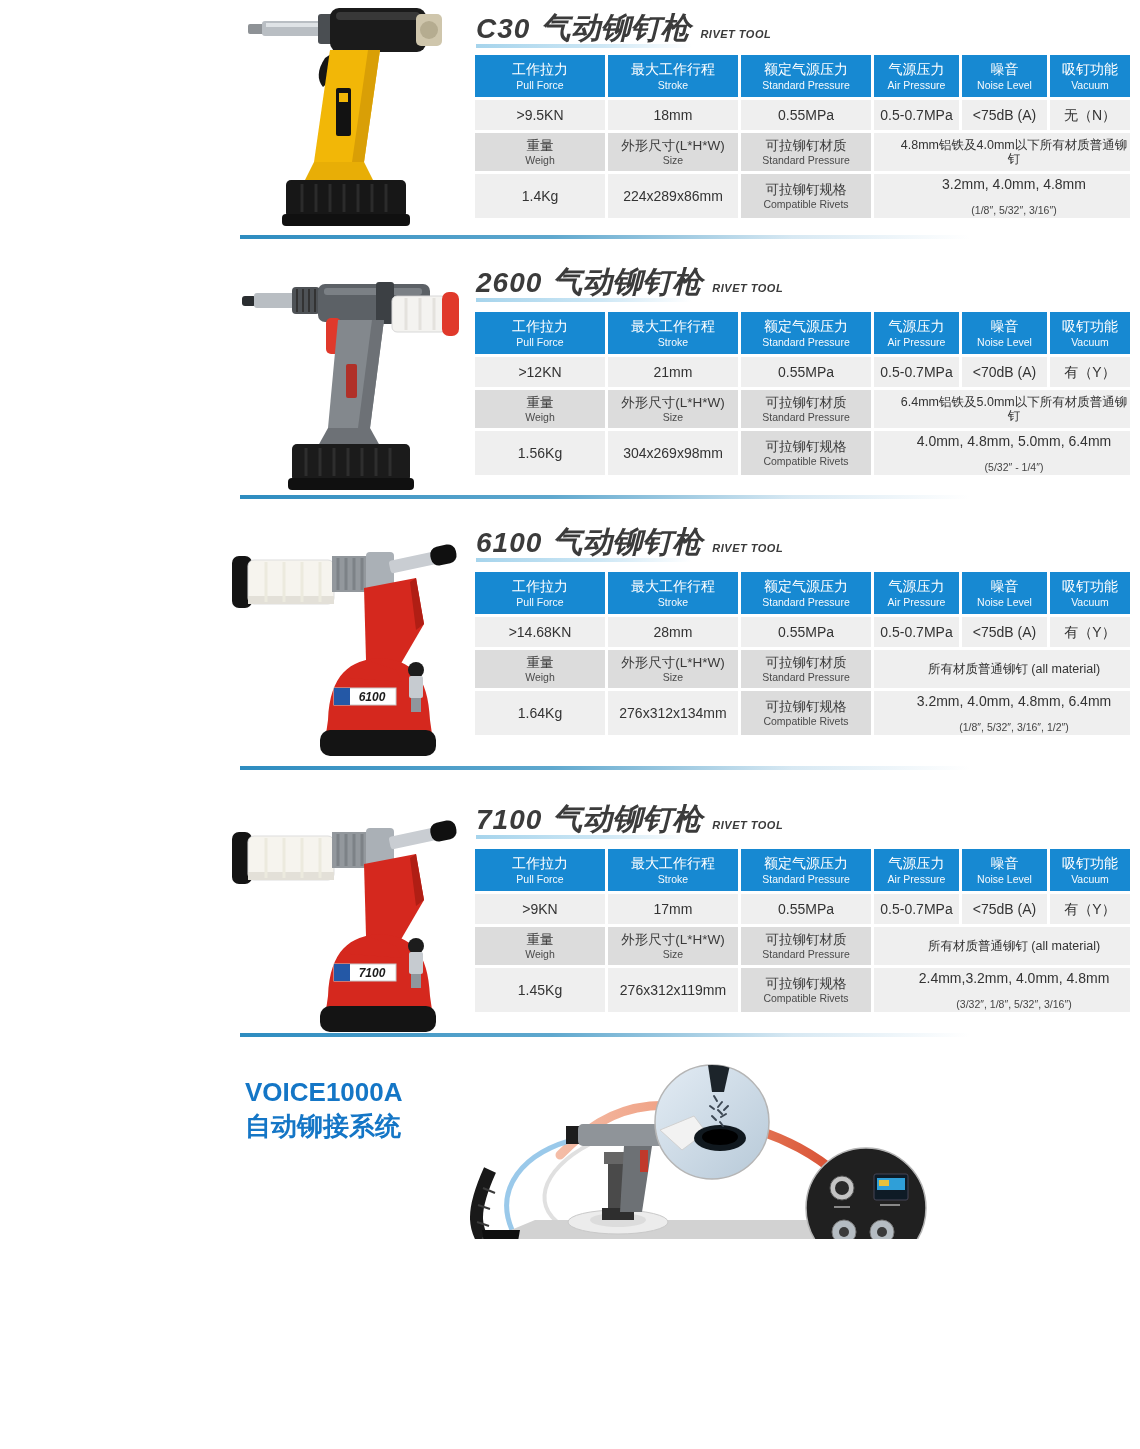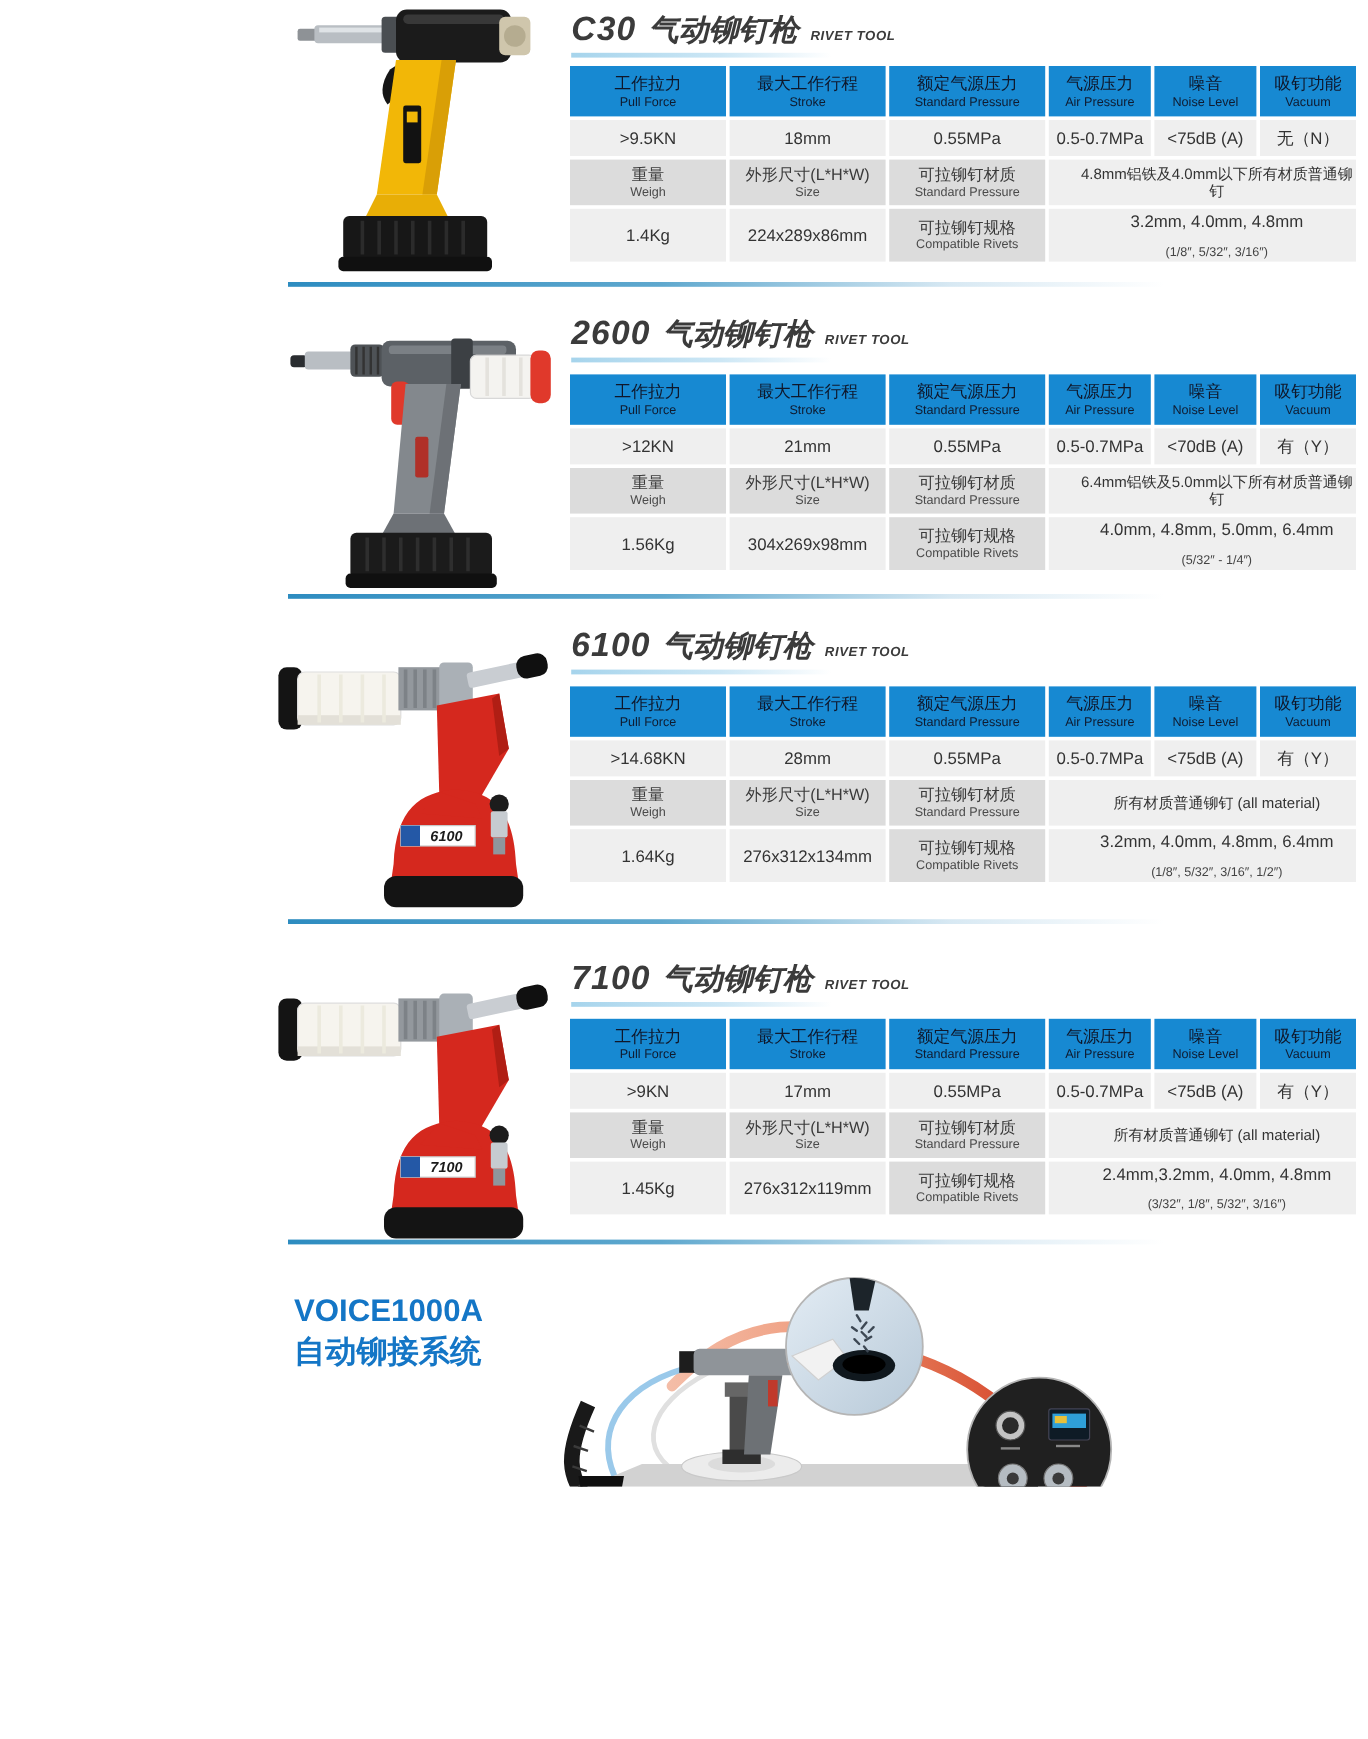--- a/index.html
+++ b/index.html
@@ -3,35 +3,35 @@
 <meta charset="utf-8">
 <style>
   html,body{margin:0;padding:0;background:#fff;}
   .page{position:relative;width:1140px;height:1239px;background:#fff;overflow:hidden;
         font-family:"Liberation Sans",sans-serif;color:#333;}
 
   
   .ptitle{position:absolute;left:476px;display:flex;align-items:baseline;gap:10px;
           font-style:italic;color:#3b3b3b;white-space:nowrap;}
   .ptitle .model{font-size:28px;font-weight:bold;letter-spacing:1px;}
-  .ptitle .cn{font-size:25px;font-weight:600;}
+  .ptitle .cn{font-size:30px;font-weight:600;}
   .ptitle .en{font-size:11px;font-weight:bold;letter-spacing:.5px;}
 
   .tline{position:absolute;left:476px;width:228px;height:4px;
          background:linear-gradient(to right,#a6d4ec 0%,#cde7f5 55%,rgba(255,255,255,0) 95%);}
   .divider{position:absolute;left:240px;width:890px;height:4px;
            background:linear-gradient(to right,#2d8cc0 0%,#5fa8ce 35%,rgba(167,205,228,.45) 62%,rgba(255,255,255,0) 82%);}
 
   
   .spec-table{position:absolute;left:475px;width:655px;display:grid;
               grid-template-columns:130px 130px 130px 85px 85px 80px;
               grid-template-rows:42px 30px 38px 44px;gap:3px;}
   .cell{display:flex;flex-direction:column;align-items:center;justify-content:center;
         text-align:center;line-height:1.15;}
-  .cell.head{background:#1789D2;color:#0f172a;}
+  .cell.head{background:#1789D2;color:#ffffff;}
   .head .cn{font-size:14px;}
   .head .en{font-size:10.5px;margin-top:2px;opacity:.96;}
   .cell.val{background:#EFEFEF;font-size:14px;color:#333;}
   .cell.glabel{background:#DCDCDC;color:#3a3a3a;}
   .glabel .cn{font-size:13.5px;}
   .glabel .en{font-size:10.5px;margin-top:1px;color:#4a4a4a;}
   .cell.span3{grid-column:4/7;background:#EFEFEF;padding-left:24px;}
   .material{font-size:12.5px;}
   .rivets .mm{font-size:14px;}
   .rivets .inch{font-size:10.5px;margin-top:12px;color:#444;}

